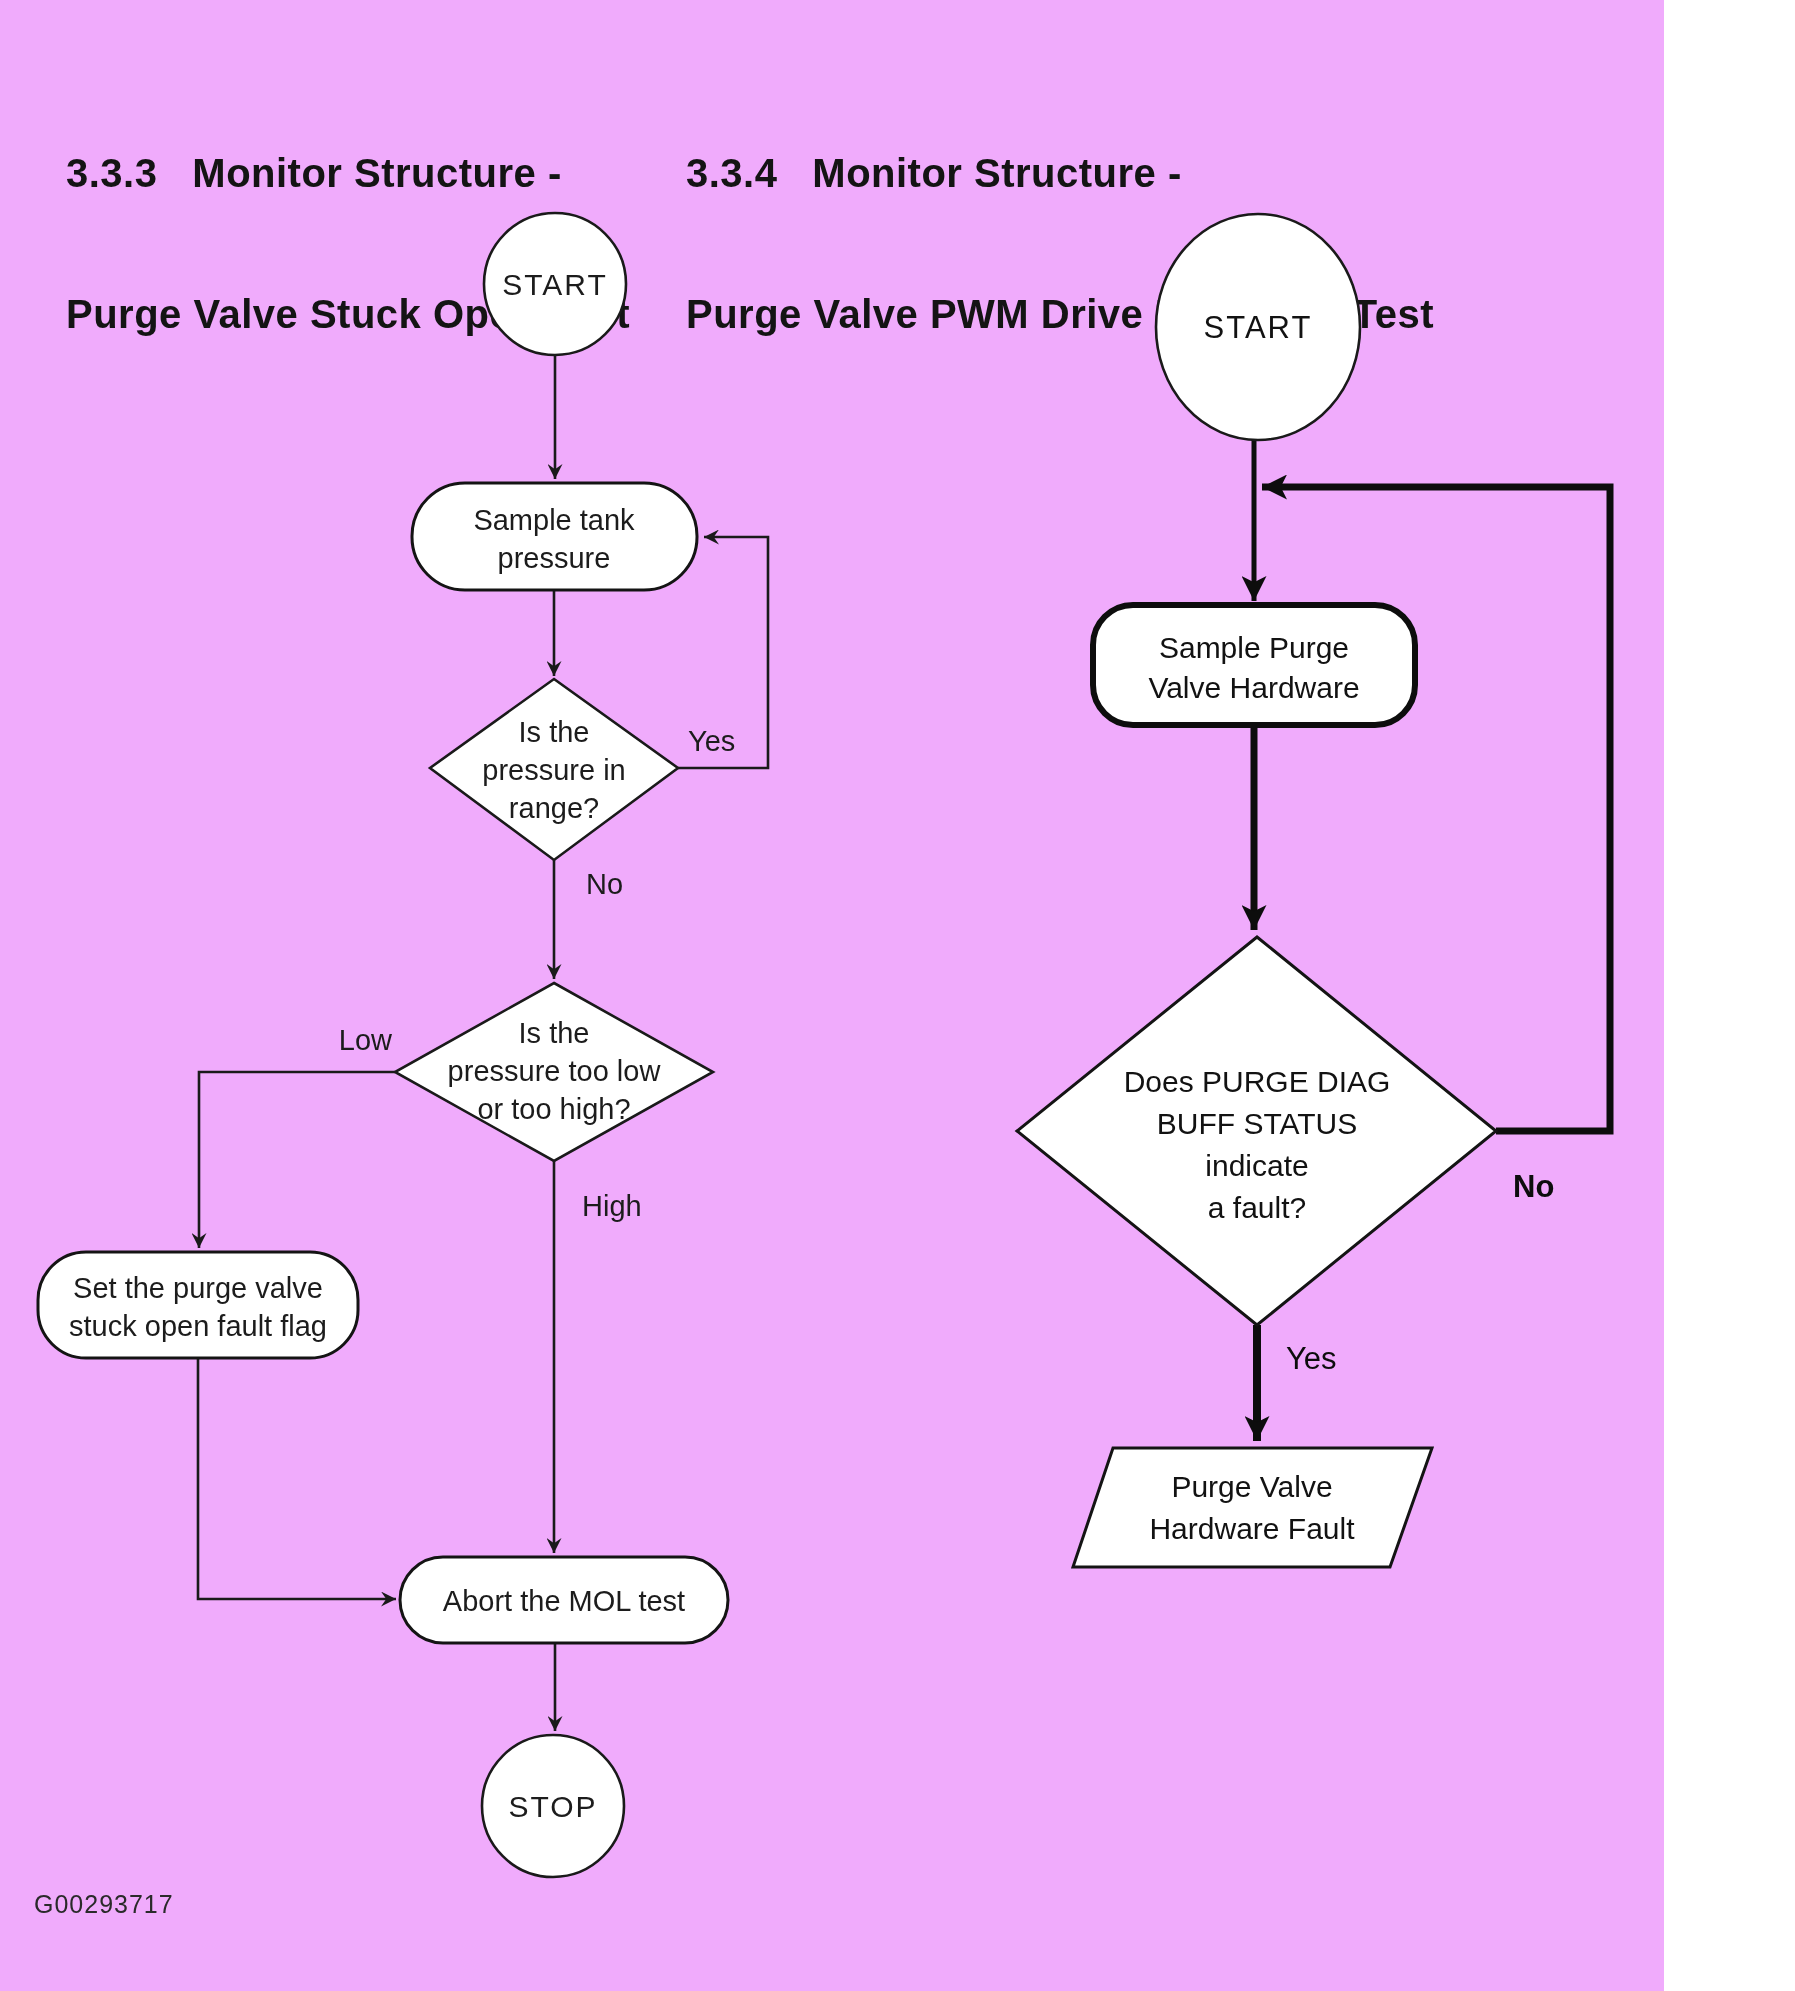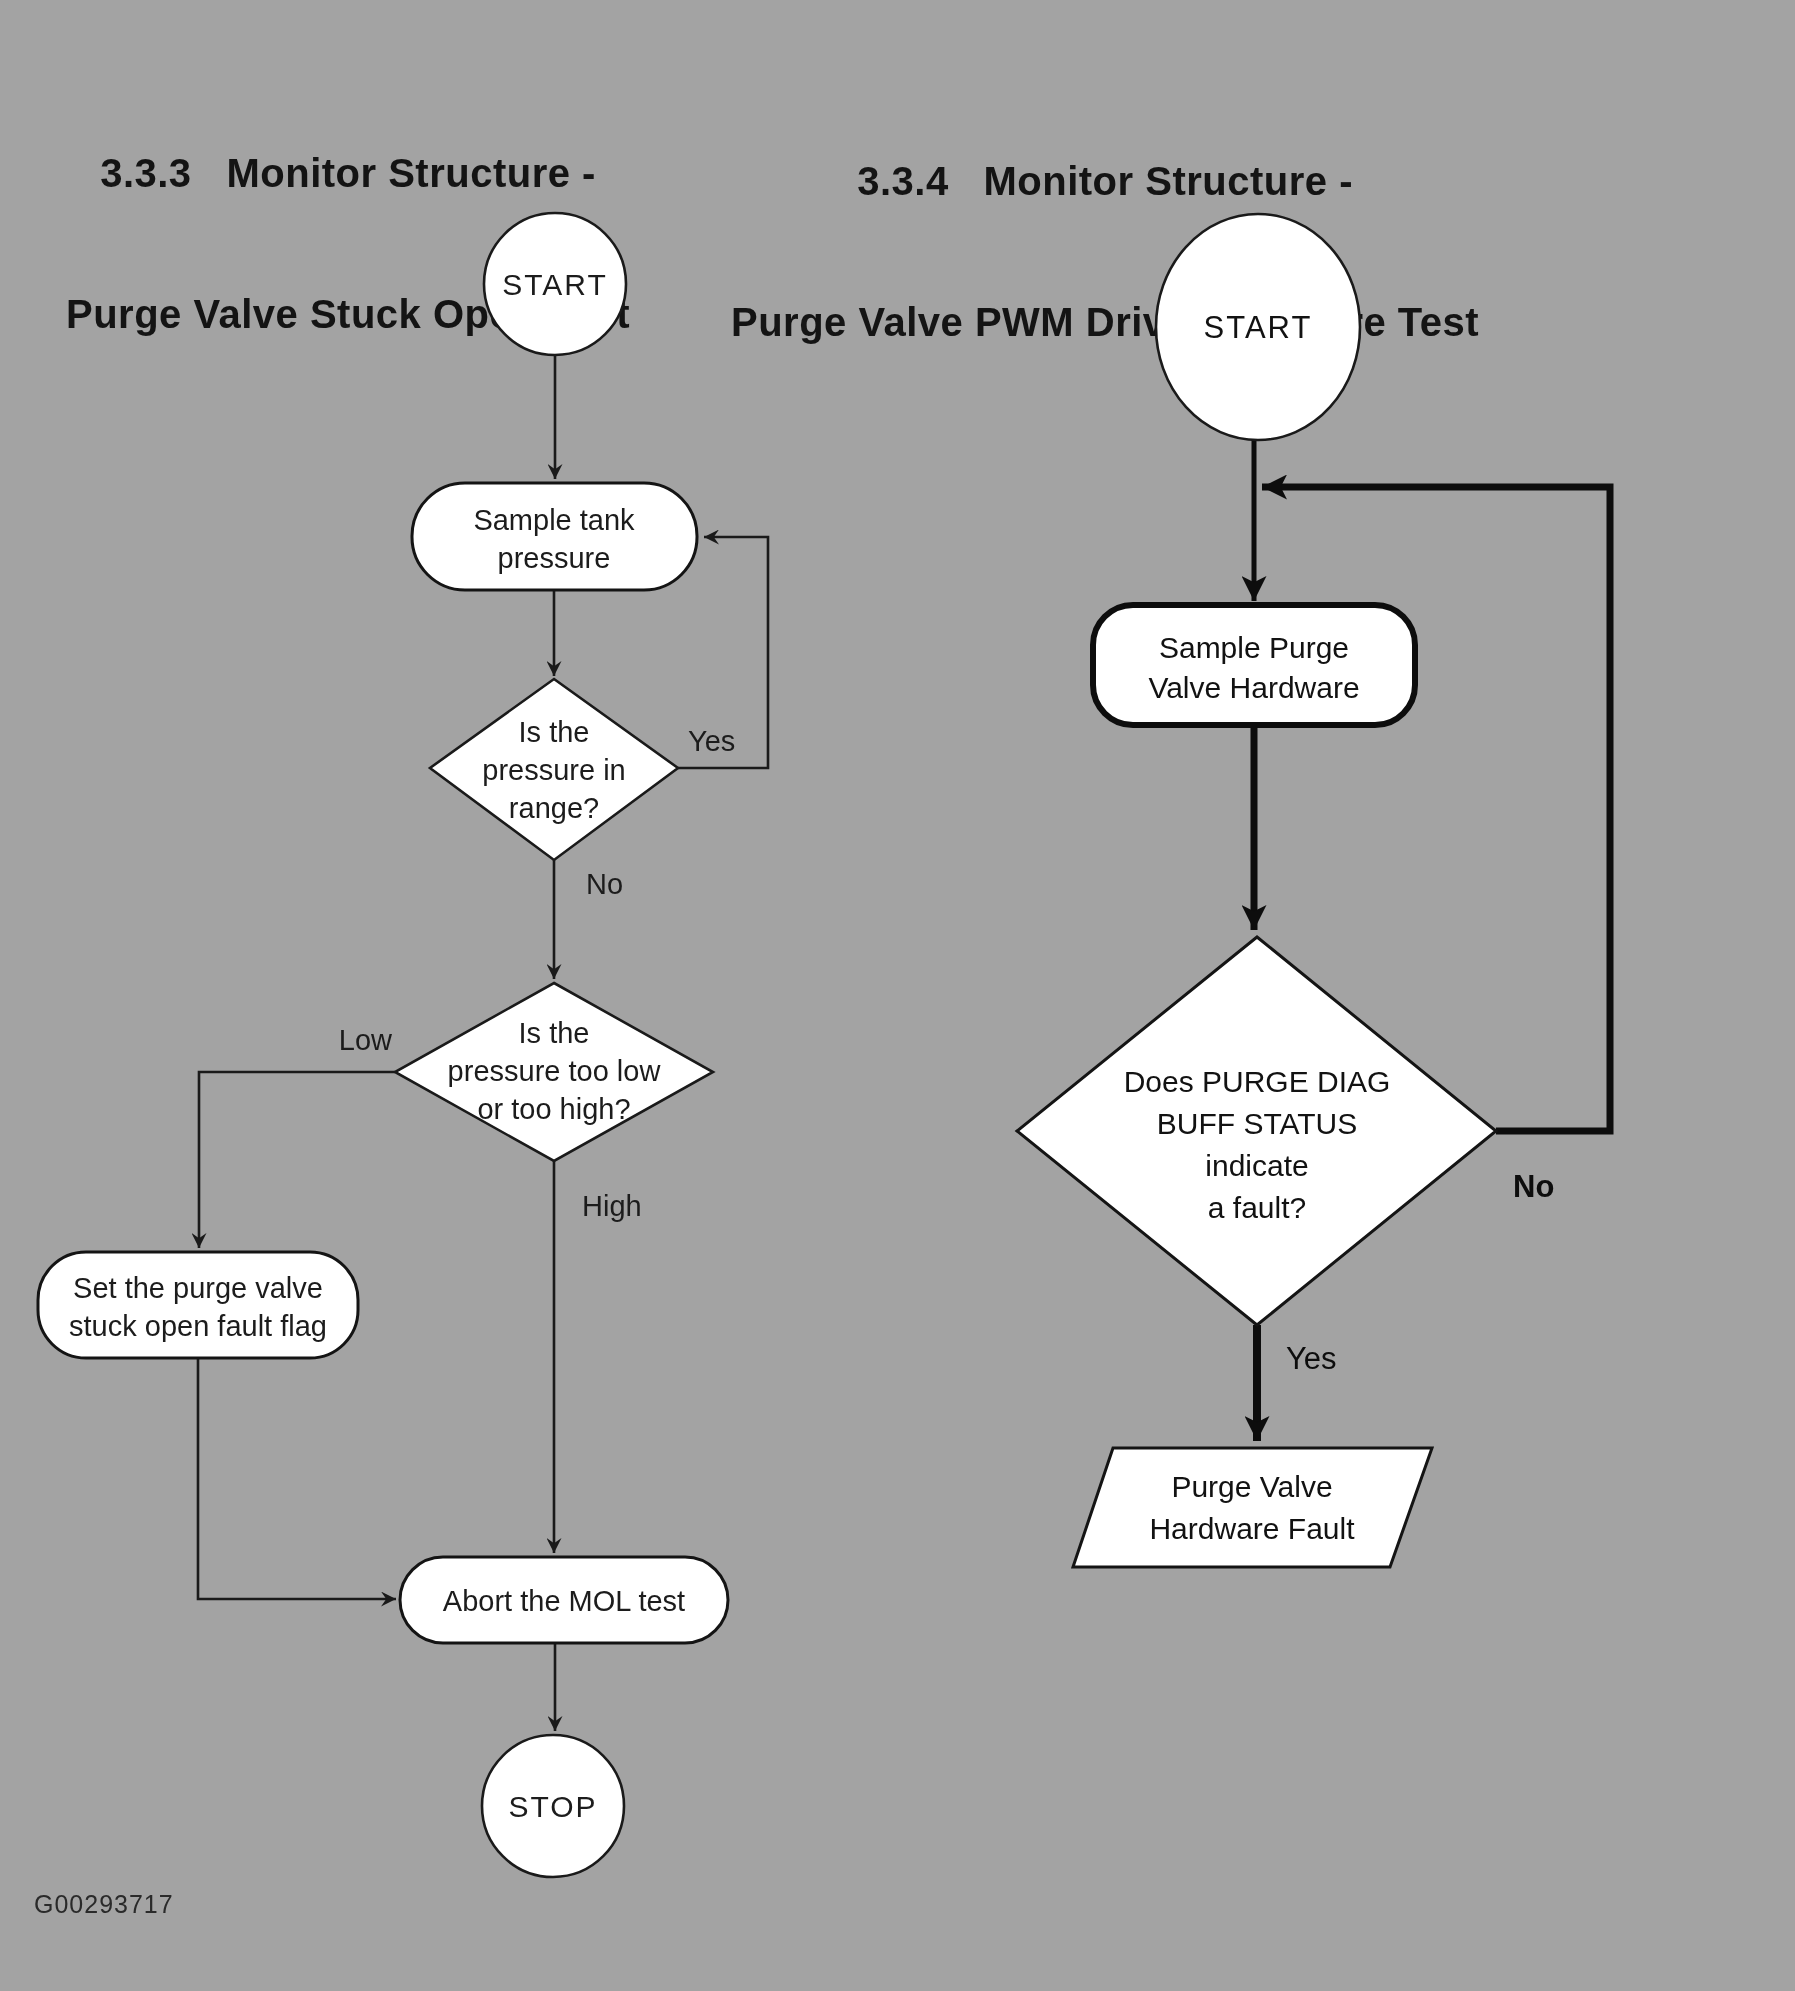--- a/index.html
+++ b/index.html
@@ -2,38 +2,37 @@
 <html><head>
 <meta charset="utf-8">
 <style>
   html, body {
     margin: 0;
     padding: 0;
     background: #ffffff;
   }
   .canvas {
     position: relative;
-    width: 1795px;
+    width: 1664px;
     height: 1991px;
-    background: #a3a3a3;
+    background: #f0abfc;
     font-family: "Liberation Sans", sans-serif;
     overflow: hidden;
-    text-align: center;
   }
   .fig-title {
     position: absolute;
     font-size: 40px;
     font-weight: bold;
     color: #141414;
     line-height: 47px;
     white-space: pre;
     letter-spacing: 0.5px;
   }
   #title-left  { left: 66px;  top: 56px; }
-  #title-right { left: 686px; top: 64px; margin-left: 45px; }
+  #title-right { left: 686px; top: 56px; }
   .fig-code {
     position: absolute;
     left: 34px;
     top: 1890px;
     font-size: 25px;
     color: #2a2a2a;
     letter-spacing: 1px;
   }
   svg { position: absolute; left: 0; top: 0; font-family: "Liberation Sans", sans-serif; }
   .shape-thin  { fill: #ffffff; stroke: #1a1a1a; stroke-width: 2.6px; }

